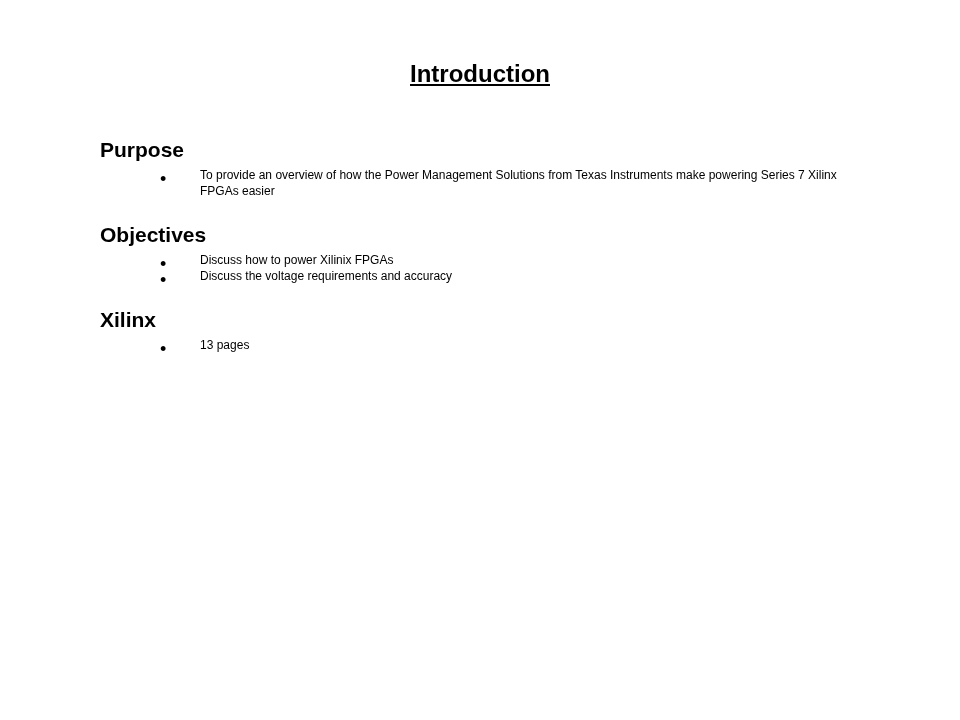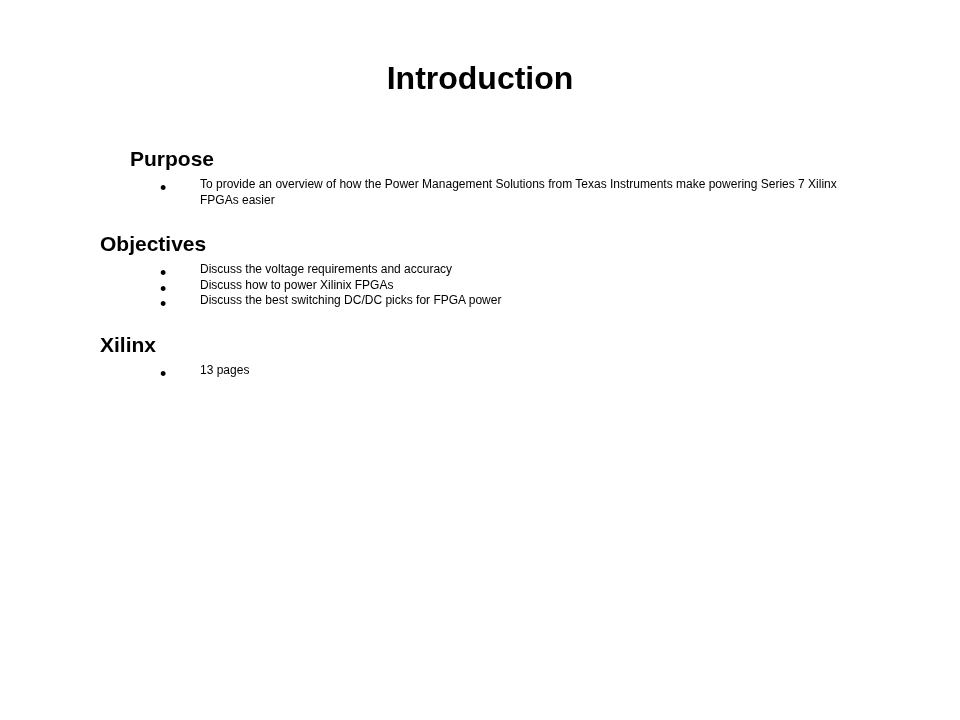--- a/index.html
+++ b/index.html
@@ -10,33 +10,33 @@
     body {
       width: 960px;
       height: 720px;
       background: #ffffff;
       font-family: Arial, Helvetica, sans-serif;
       color: #000000;
       padding: 60px 100px;
     }
     .title {
       text-align: center;
-      font-size: 32px;
+      font-size: 24px;
       font-weight: bold;
       margin-bottom: 50px;
+      text-decoration: underline;
     }
     .section-heading {
       font-size: 21px;
       font-weight: bold;
       margin-bottom: 6px;
       margin-top: 24px;
     }
     .section-heading:first-of-type {
       margin-top: 0;
-      margin-left: 30px;
     }
     ul {
       list-style: none;
       padding-left: 60px;
     }
     li {
       font-size: 12px;
       line-height: 1.3;
       position: relative;
       padding-left: 40px;
@@ -53,21 +53,20 @@
 
 <h1 class="title">Introduction</h1>
 
 <h2 class="section-heading">Purpose</h2>
 <ul>
   <li>To provide an overview of how the Power Management Solutions from Texas Instruments make powering Series 7 Xilinx FPGAs easier</li>
 </ul>
 
 <h2 class="section-heading">Objectives</h2>
 <ul>
+  <li>Discuss how to power Xilinix FPGAs</li>
   <li>Discuss the voltage requirements and accuracy</li>
-  <li>Discuss how to power Xilinix FPGAs</li>
-  <li>Discuss the best switching DC/DC picks for FPGA power</li>
 </ul>
 
 <h2 class="section-heading">Xilinx</h2>
 <ul>
   <li>13 pages</li>
 </ul>
 
 </body></html>

